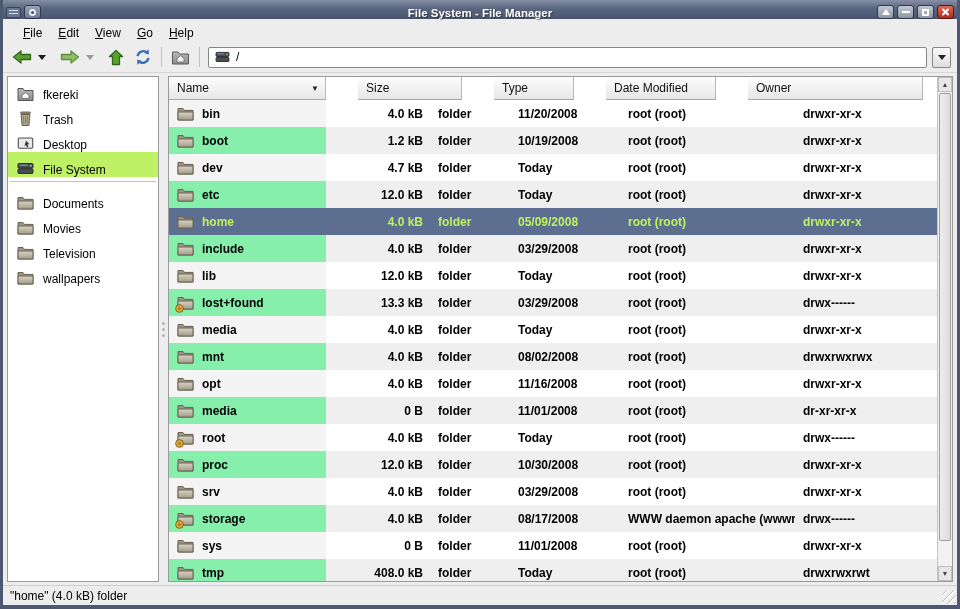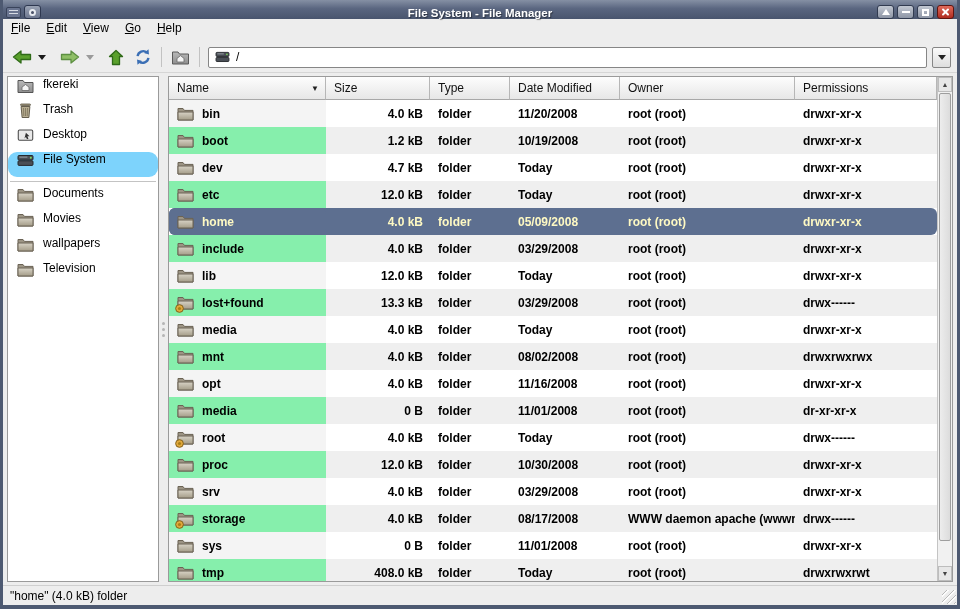--- a/index.html
+++ b/index.html
@@ -27,67 +27,67 @@
   .tb-controls{ margin-left:auto; display:flex; gap:3px; z-index:2; }
   .wbtn{ width:17px; height:14px; border:1px solid #313b50; border-radius:3px;
     background:linear-gradient(#c2c8d2,#8d95a5); display:flex; align-items:center; justify-content:center; position:relative; }
   .wbtn .arrow-up{ width:0; height:0; border-left:4px solid transparent; border-right:4px solid transparent; border-bottom:6px solid #fff; }
   .wbtn .bar{ width:8px; height:2px; background:#fff; }
   .wbtn .box{ width:7px; height:7px; border:2px solid #fff; }
   .wbtn.close{ background:linear-gradient(#e06a5a,#b02c20); border-color:#5f1510; }
   .wbtn.close .x1,.wbtn.close .x2{ position:absolute; width:9px; height:2px; background:#fff; border-radius:1px; }
   .wbtn.close .x1{ transform:rotate(45deg);} .wbtn.close .x2{ transform:rotate(-45deg);}
   
-  .menubar{ height:23px; flex:0 0 23px; display:flex; align-items:flex-start; background:#ededed; padding-left:0; }
+  .menubar{ height:23px; flex:0 0 23px; display:flex; align-items:flex-end; background:#ededed; padding-left:12px; }
   .menu-item{ padding:2px 8px; font-size:12px; color:#000; }
   .menu-item .accel{ text-decoration:underline; }
   
   .toolbar{ height:31px; flex:0 0 31px; display:flex; align-items:center; background:#ededed;
     padding:0 6px; border-bottom:1px solid #d6d6d6; }
   .tbtn{ height:26px; display:flex; align-items:center; justify-content:center; padding:0 3px; border-radius:2px; }
   .caret{ width:0; height:0; border-left:4px solid transparent; border-right:4px solid transparent; border-top:5px solid #1a1a1a; }
   .caret.dim{ border-top-color:#9a9a9a; }
   .tsep{ width:1px; height:20px; background:#c2c2c2; margin:0 6px; }
   .path-entry{ flex:1; height:21px; background:#fff; border:1px solid #868686; border-radius:2px;
     display:flex; align-items:center; gap:6px; padding:0 6px; margin:0 2px 0 2px; }
   .path-entry .pval{ font-size:12px; color:#000; }
   .combo-btn{ width:19px; height:21px; border:1px solid #868686; border-radius:2px;
     background:linear-gradient(#fafafa,#dedede); display:flex; align-items:center; justify-content:center; margin-left:3px; }
   .combo-btn .caret{ border-top-color:#222; }
   
   .main{ flex:1 1 auto; display:flex; padding:3px 4px; min-height:0; }
   .sidebar{ width:152px; flex:0 0 152px; background:#fff; border:1px solid #9a9a9a; overflow:hidden; }
-  .sb-item{ height:25px; display:flex; align-items:flex-start; gap:9px; padding-left:9px; font-size:12px; color:#000; }
-  .sb-item.selected{ background:#7dd3fc;border-radius:9px; }
+  .sb-item{ height:25px; display:flex; align-items:flex-end; gap:9px; padding-left:9px; font-size:12px; color:#000; }
+  .sb-item.selected{ background:#bef264; }
   .sb-item.separator{ height:9px; padding:0 2px; align-items:center; }
   .sb-item.separator::after{ content:""; display:block; width:100%; height:1px; background:#c3c3c3; }
   .sb-icon{ width:17px; height:17px; display:flex; align-items:center; justify-content:center; }
   .sb-icon svg{ display:none; width:17px; height:17px; }
   .sb-item[data-icon="home-folder"] svg[data-name="home-folder-icon"]{ display:block; }
   .sb-item[data-icon="trash"] svg[data-name="trash-icon"]{ display:block; }
   .sb-item[data-icon="desktop"] svg[data-name="desktop-icon"]{ display:block; }
   .sb-item[data-icon="harddrive"] svg[data-name="harddrive-icon"]{ display:block; }
   .sb-item[data-icon="folder"] svg[data-name="folder-icon"]{ display:block; }
   .splitter{ width:9px; flex:0 0 9px; display:flex; flex-direction:column; align-items:center; justify-content:center; gap:3px; }
   .splitter i{ width:3px; height:3px; background:#b5b5b5; border-radius:50%; }
   .filepane{ flex:1 1 auto; display:flex; border:1px solid #9a9a9a; background:#fff; min-width:0; }
   .listcol{ flex:1 1 auto; display:flex; flex-direction:column; min-width:0; overflow:hidden; }
   .grid{ display:grid; grid-template-columns:157px 104px 80px 110px 175px minmax(0,1fr); }
-  .hdr{ flex:0 0 23px; height:23px; }
+  .hdr{ flex:0 0 23px; height:23px;gap:32px; }
   .hdr-cell{ background:linear-gradient(#fdfdfd,#e7e7e7); border-right:1px solid #b6b6b6; border-bottom:1px solid #a8a8a8;
     font-size:12px; color:#111; display:flex; align-items:center; padding:0 6px 0 8px; overflow:hidden; white-space:nowrap; }
   .hdr-cell .sort{ margin-left:auto; font-size:8px; color:#222; }
   .rows{ flex:1 1 auto; overflow:hidden;font-weight:bold; }
   .row{ height:27px; background:#fff; font-size:12px; color:#000; }
   .row.alt{ background:#efefef; }
   .row .cell{ display:flex; align-items:center; padding-left:8px; overflow:hidden; white-space:nowrap; }
   .row .cell.name{ gap:7px; background:#f4f4f4; }
   .row.alt .cell.name{ background:#86efac; }
   .row .cell.size{ justify-content:flex-end; padding-right:7px; padding-left:0; }
-  .row.selected, .row.selected .cell.name{ background:#5d6f90; color:#fef9c3;border-radius:6px; }
+  .row.selected, .row.selected .cell.name{ background:#5d6f90; color:#bef264; }
   .ficon{ width:18px; height:16px; position:relative; display:flex; align-items:center; }
   .ficon svg{ width:17px; height:15px; }
   .ficon .emb{ display:none; position:absolute; left:-2px; bottom:-2px; width:9px; height:9px; }
   .row.emblem .ficon .emb{ display:block; }
   
   .vscroll{ width:15px; flex:0 0 15px; background:#f1f1f1; border-left:1px solid #c4c4c4;
     display:flex; flex-direction:column; }
   .sbtn{ height:15px; flex:0 0 15px; background:#e7e7e7; border:1px solid #bdbdbd;
     display:flex; align-items:center; justify-content:center; font-size:7px; color:#444; }
   .strack{ flex:1 1 auto; padding:1px 1px; }
@@ -284,41 +284,41 @@
           <span class="sb-icon" data-name="sidebar-item-icon">
 
             <svg data-name="folder-icon" viewBox="0 0 17 15">
               <path d="M1 2.5 h5 l1.4 1.9 H16 v9.6 H1 Z" fill="#9c9484" stroke="#6b6354" stroke-width="1"></path>
               <path d="M1 6 h15 v8 H1 Z" fill="url(#foldg)" stroke="#6b6354" stroke-width="1"></path>
             </svg>
           </span>
           <span class="sb-label" data-name="sidebar-item-label">Movies</span>
         </div>
 
+        <div class="sb-item" data-name="sidebar-item" data-icon="folder">
+          <span class="sb-icon" data-name="sidebar-item-icon">
+
+            <svg data-name="folder-icon" viewBox="0 0 17 15">
+              <path d="M1 2.5 h5 l1.4 1.9 H16 v9.6 H1 Z" fill="#9c9484" stroke="#6b6354" stroke-width="1"></path>
+              <path d="M1 6 h15 v8 H1 Z" fill="url(#foldg)" stroke="#6b6354" stroke-width="1"></path>
+            </svg>
+          </span>
+          <span class="sb-label" data-name="sidebar-item-label">Television</span>
+        </div>
+
         <div class="sb-item alt" data-name="sidebar-item" data-icon="folder">
           <span class="sb-icon" data-name="sidebar-item-icon">
 
             <svg data-name="folder-icon" viewBox="0 0 17 15">
               <path d="M1 2.5 h5 l1.4 1.9 H16 v9.6 H1 Z" fill="#9c9484" stroke="#6b6354" stroke-width="1"></path>
               <path d="M1 6 h15 v8 H1 Z" fill="url(#foldg)" stroke="#6b6354" stroke-width="1"></path>
             </svg>
           </span>
           <span class="sb-label" data-name="sidebar-item-label">wallpapers</span>
         </div>
-
-        <div class="sb-item" data-name="sidebar-item" data-icon="folder">
-          <span class="sb-icon" data-name="sidebar-item-icon">
-
-            <svg data-name="folder-icon" viewBox="0 0 17 15">
-              <path d="M1 2.5 h5 l1.4 1.9 H16 v9.6 H1 Z" fill="#9c9484" stroke="#6b6354" stroke-width="1"></path>
-              <path d="M1 6 h15 v8 H1 Z" fill="url(#foldg)" stroke="#6b6354" stroke-width="1"></path>
-            </svg>
-          </span>
-          <span class="sb-label" data-name="sidebar-item-label">Television</span>
-        </div>
       </div>
 
     <div class="splitter" data-name="pane-splitter">
         <i></i>
         <i></i>
         <i></i>
       </div>
 
     <div class="filepane" data-name="file-list-pane">
       <div class="listcol" data-name="file-list">

